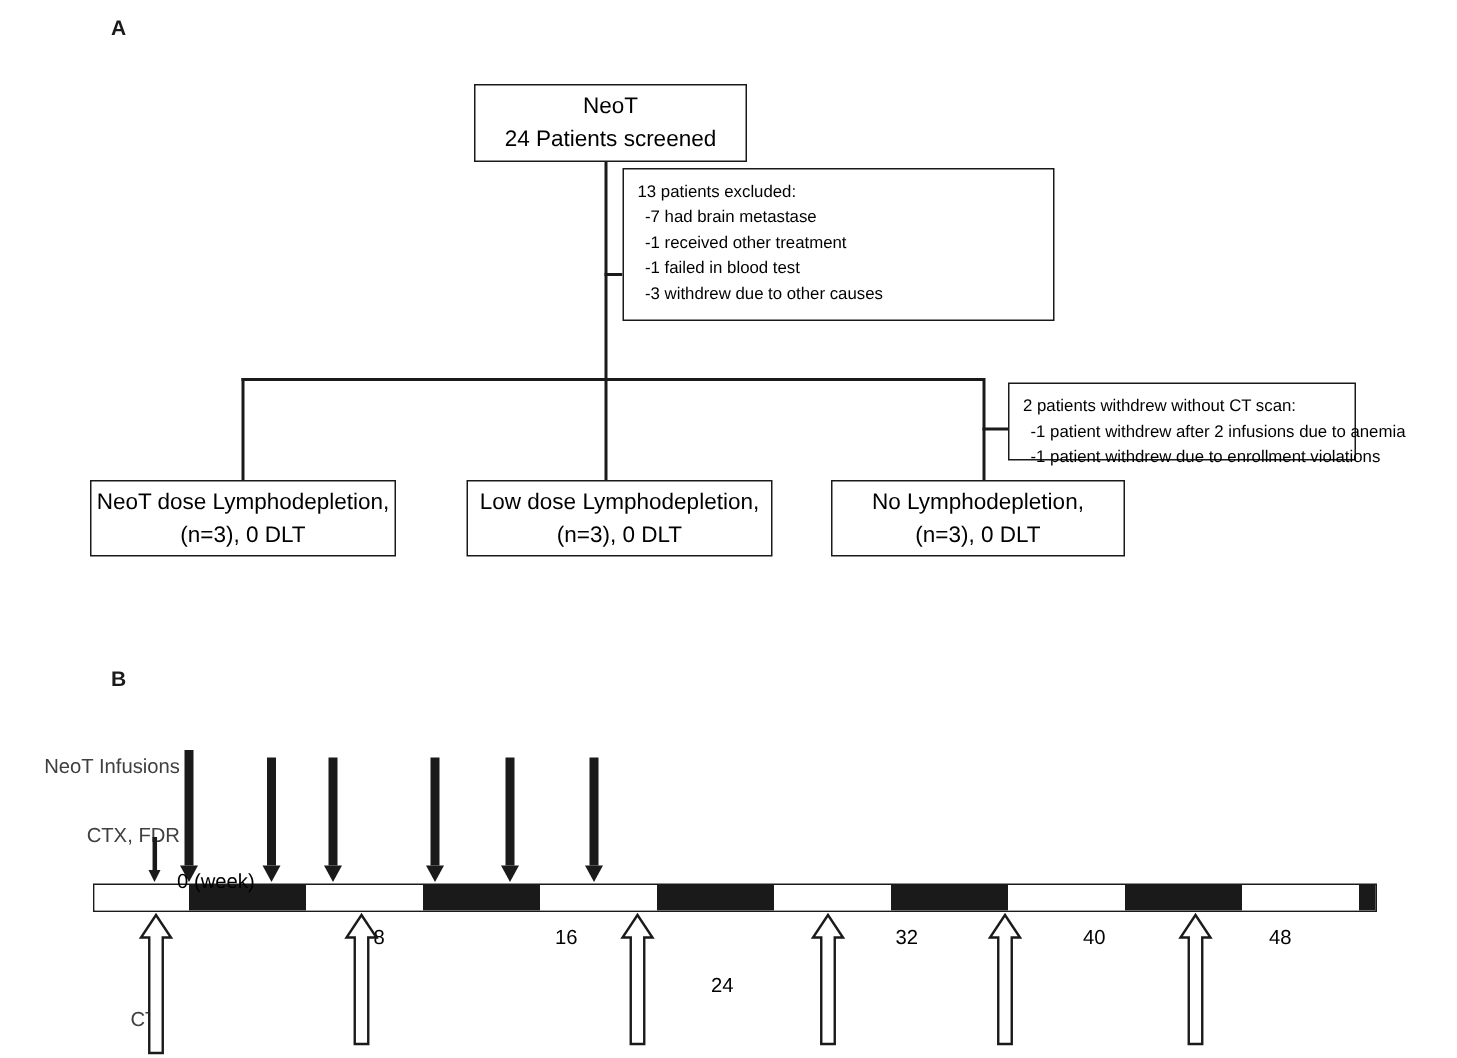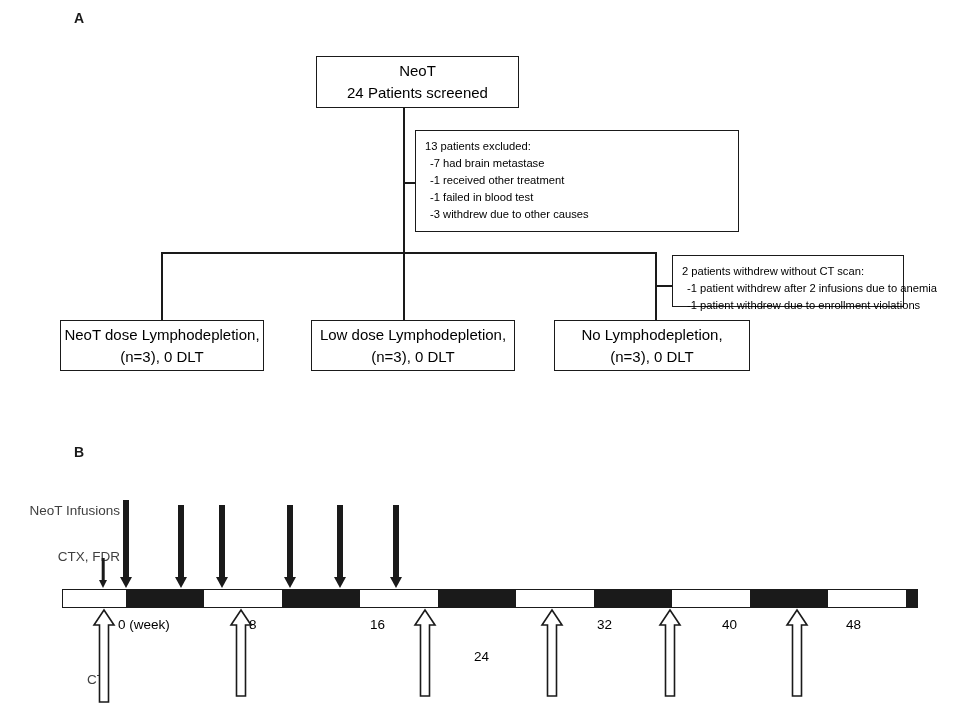--- a/index.html
+++ b/index.html
@@ -131,26 +131,26 @@
   <div class="connector" style="left:403px; top:182px; width:12px; height:1.6px;"></div>
 
   <div class="connector" style="left:161px; top:252px; width:495px; height:1.6px;"></div>
 
   <div class="connector" style="left:161px; top:252px; width:1.6px; height:68px;"></div>
   <div class="connector" style="left:403px; top:252px; width:1.6px; height:68px;"></div>
   <div class="connector" style="left:655px; top:252px; width:1.6px; height:68px;"></div>
 
   <div class="connector" style="left:655px; top:285px; width:18px; height:1.6px;"></div>
 
-  <div class="flow-box" style="left:316px; top:56px; width:203px; height:52px;">
+  <div class="flow-box" style="left:316px; top:56px; width:182px; height:52px;">
     <span class="ln">NeoT</span>
     <span class="ln">24 Patients screened</span>
   </div>
 
-  <div class="list-box" style="left:415px; top:130px; width:324px; height:102px;">
+  <div class="list-box" style="left:415px; top:112px; width:288px; height:102px;">
     <span class="ln">13 patients excluded:</span>
     <span class="ln ind">-7 had brain metastase</span>
     <span class="ln ind">-1 received other treatment</span>
     <span class="ln ind">-1 failed in blood test</span>
     <span class="ln ind">-3 withdrew due to other causes</span>
   </div>
 
   <div class="list-box" style="left:672px; top:255px; width:232px; height:52px;">
     <span class="ln">2 patients withdrew without CT scan:</span>
     <span class="ln ind">-1 patient withdrew after 2 infusions due to anemia</span>
@@ -214,21 +214,21 @@
     <div class="tl-seg light" style="left:297px; width:78px;"></div>
     <div class="tl-seg dark" style="left:375px; width:78px;"></div>
     <div class="tl-seg light" style="left:453px; width:78px;"></div>
     <div class="tl-seg dark" style="left:531px; width:78px;"></div>
     <div class="tl-seg light" style="left:609px; width:78px;"></div>
     <div class="tl-seg dark" style="left:687px; width:78px;"></div>
     <div class="tl-seg light" style="left:765px; width:78px;"></div>
     <div class="tl-seg dark" style="left:843px; width:13px;"></div>
   </div>
 
-  <div class="tick-label" style="left:118px; top:617px;">0 (week)</div>
+  <div class="tick-label" style="left:118px; top:580px;">0 (week)</div>
   <div class="tick-label" style="left:249px; top:617px;">8</div>
   <div class="tick-label" style="left:370px; top:617px;">16</div>
   <div class="tick-label" style="left:474px; top:617px;margin-top:32px;">24</div>
   <div class="tick-label" style="left:597px; top:617px;">32</div>
   <div class="tick-label" style="left:722px; top:617px;">40</div>
   <div class="tick-label" style="left:846px; top:617px;">48</div>
 
   <div class="up-arrow" style="left:92px; top:608px;">
     <svg width="24" height="96" viewBox="0 0 24 96">
       <path d="M12 2 L22 17 L16.5 17 L16.5 94 L7.5 94 L7.5 17 L2 17 Z" fill="#ffffff" stroke="#1a1a1a" stroke-width="1.6" stroke-linejoin="miter"></path>

